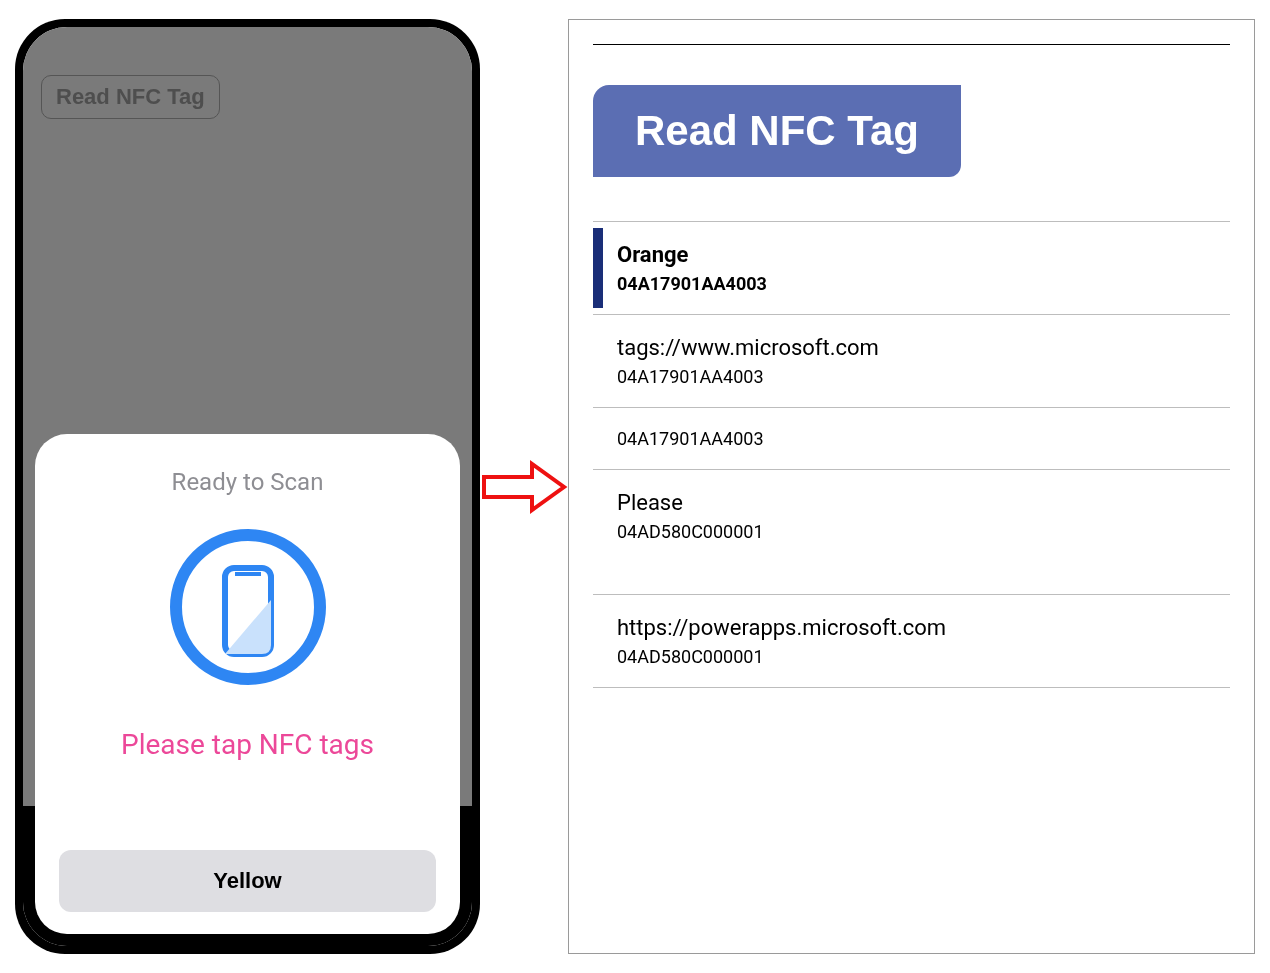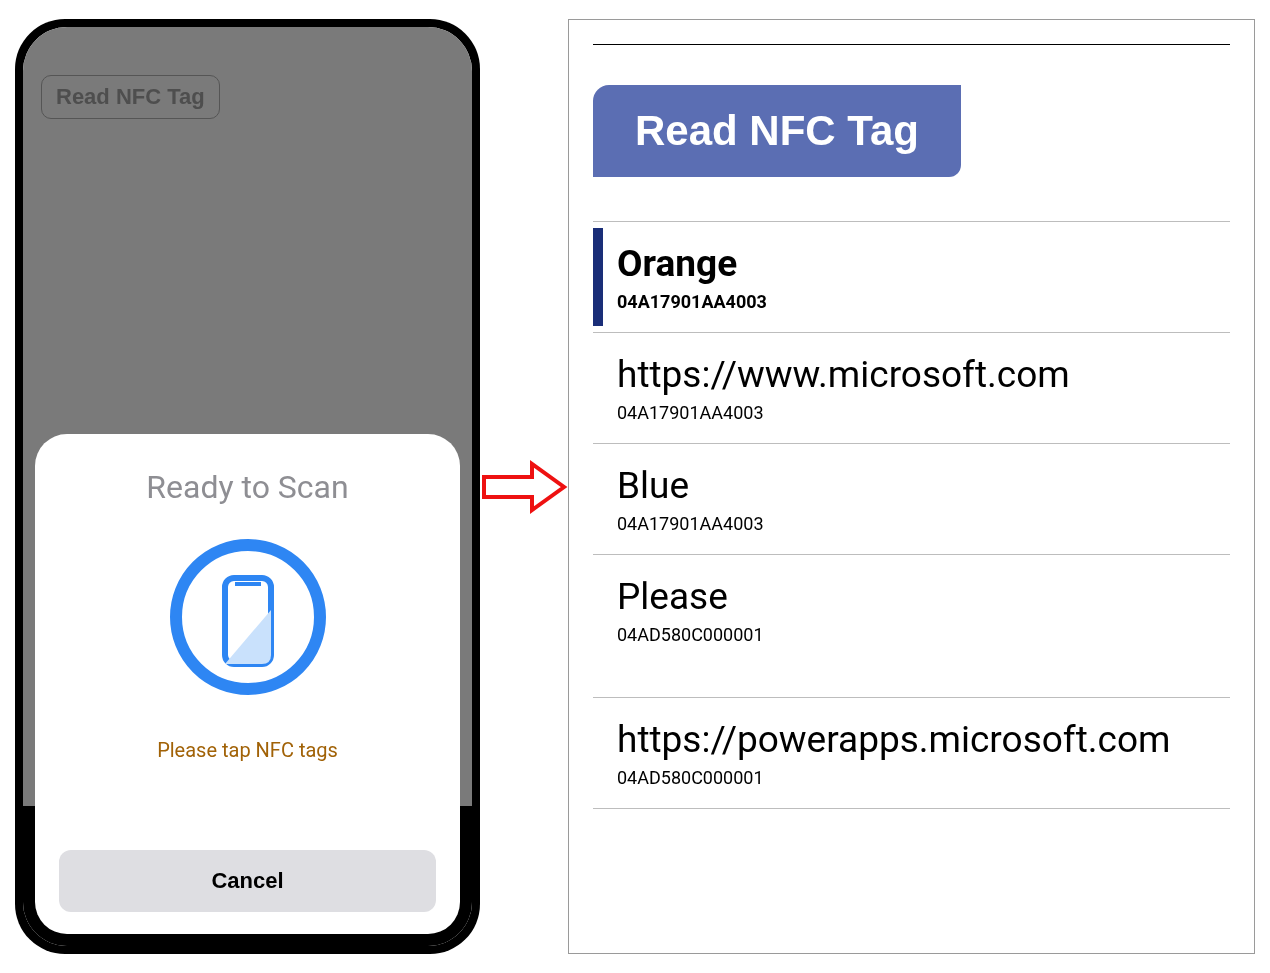--- a/index.html
+++ b/index.html
@@ -68,33 +68,33 @@
       background: #fff;
       border-radius: 32px;
       padding: 30px 24px 22px 24px;
       height: 500px;
       display: flex;
       flex-direction: column;
       align-items: center;
     }
     .sheet-title {
       color: #8e8e93;
-      font-size: 32px;
+      font-size: 24px;
       font-weight: 400;
       margin-top: 4px;
       margin-bottom: 26px;
     }
     .scan-icon {
       width: 170px;
       height: 170px;
       margin-bottom: 36px;
     }
     .sheet-msg {
-      color: #a16207;
-      font-size: 20px;
+      color: #ec4899;
+      font-size: 28px;
       font-weight: 400;
       margin-bottom: auto;
     }
     .cancel-btn {
       width: 100%;
       background: #dedee2;
       color: #000;
       font-size: 22px;
       font-weight: 600;
       border: none;
@@ -153,21 +153,21 @@
     .list-item.selected::before {
       content: "";
       position: absolute;
       left: 0;
       top: 6px;
       bottom: 6px;
       width: 10px;
       background: #1a2e78;
     }
     .item-title {
-      font-size: 37px;
+      font-size: 22px;
       color: #000;
       margin-bottom: 6px;
     }
     .item-sub {
       font-size: 18px;
       color: #000;
     }
     .list-item.selected .item-title,
     .list-item.selected .item-sub {
       font-weight: 700;
@@ -186,43 +186,42 @@
       <div class="bottom-black"></div>
       <div class="sheet">
         <div class="sheet-title">Ready to Scan</div>
         <svg class="scan-icon" viewBox="0 0 170 170">
           <circle cx="85" cy="85" r="72" fill="none" stroke="#2e86f3" stroke-width="12"></circle>
           <rect x="62" y="46" width="46" height="86" rx="9" fill="none" stroke="#2e86f3" stroke-width="6"></rect>
           <line x1="72" y1="52" x2="98" y2="52" stroke="#2e86f3" stroke-width="4"></line>
           <path d="M 62 132 L 108 78 L 108 123 Q 108 132 99 132 Z" fill="#c9e1fc"></path>
         </svg>
         <div class="sheet-msg">Please tap NFC tags</div>
-        <button class="cancel-btn">Cancel</button>
+        <button class="cancel-btn">Yellow</button>
       </div>
     </div>
   </div>
 
   <svg class="arrow" viewBox="0 0 88 56">
     <path d="M 4 18 L 52 18 L 52 5 L 84 28 L 52 51 L 52 38 L 4 38 Z" fill="#fff" stroke="#e11" stroke-width="4" stroke-linejoin="miter"></path>
   </svg>
 
   <div class="right-panel">
     <hr class="right-hr">
     <button class="read-btn-blue">Read NFC Tag</button>
     <div class="list" id="result-list">
         <div class="list-item selected">
           <div class="item-title">Orange</div>
           <div class="item-sub">04A17901AA4003</div>
         </div>
         <div class="list-item">
-          <div class="item-title">https://www.microsoft.com</div>
+          <div class="item-title">tags://www.microsoft.com</div>
           <div class="item-sub">04A17901AA4003</div>
         </div>
         <div class="list-item">
-          <div class="item-title">Blue</div>
           <div class="item-sub">04A17901AA4003</div>
         </div>
         <div class="list-item">
           <div class="item-title">Please</div>
           <div class="item-sub">04AD580C000001</div>
         </div>
         <div class="list-item">
           <div class="item-title">https://powerapps.microsoft.com</div>
           <div class="item-sub">04AD580C000001</div>
         </div>

